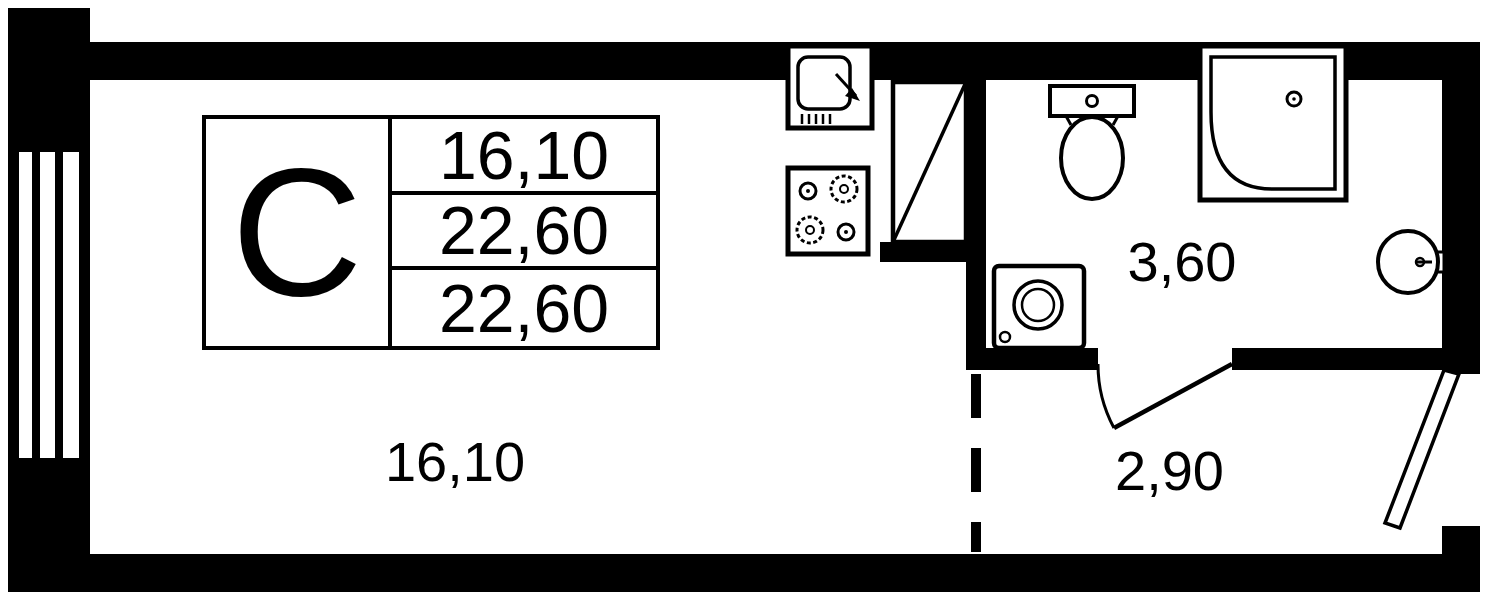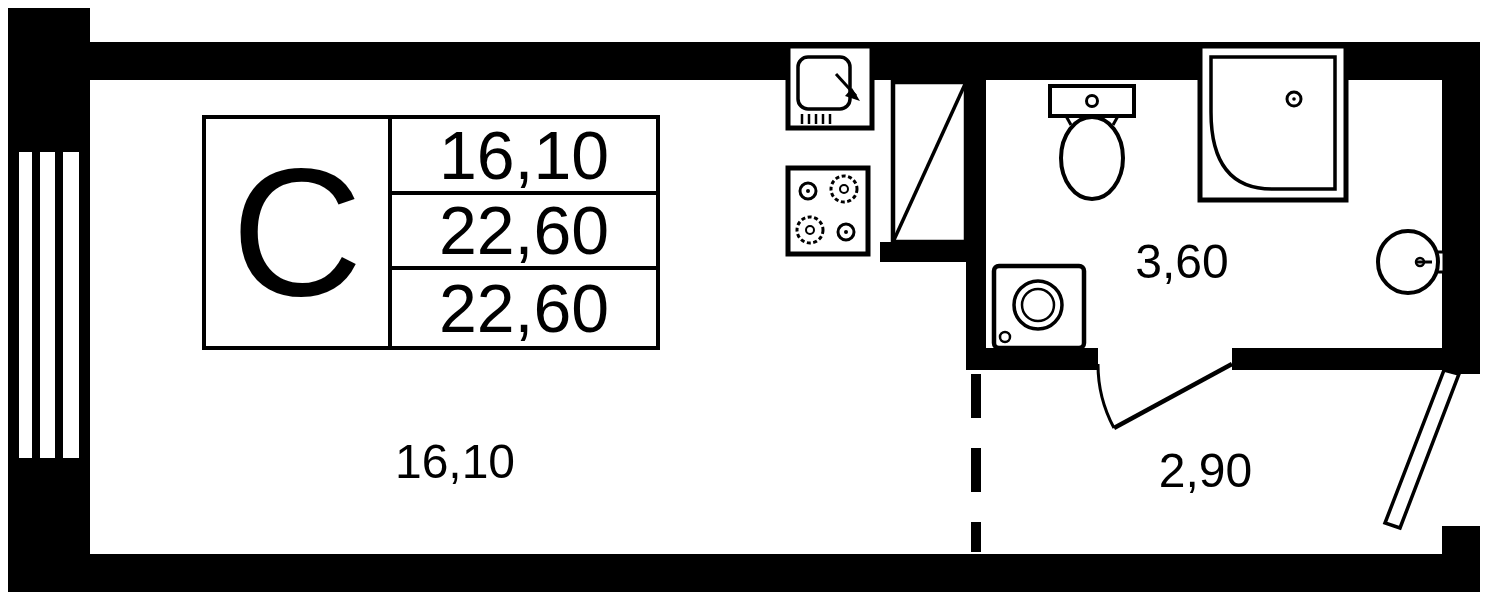--- a/index.html
+++ b/index.html
@@ -36,26 +36,26 @@
     border-bottom: 4px solid #000;
     display: flex; align-items: center; justify-content: center;
     font-size: 68px; line-height: 1;
   }
   .value-cell.last { border-bottom: none; }
 
   
   .room-label {
     position: absolute;
     display: flex; align-items: center; justify-content: center;
-    font-size: 48px; line-height: 1;
+    font-size: 56px; line-height: 1;
     white-space: nowrap;
   }
   #label-living { left: 330px;  top: 418px; width: 250px; height: 88px; }
   #label-bath   { left: 1092px; top: 224px; width: 180px; height: 76px; }
-  #label-hall   { left: 1108px; top: 430px; width: 195px; height: 82px; }
+  #label-hall   { left: 1072px; top: 430px; width: 195px; height: 82px; }
 </style>
 </head>
 <body>
 
 <div class="stage">
 
   <svg width="1488" height="600" viewBox="0 0 1488 600">
 
     <g fill="#000000">
       <rect x="8" y="8" width="82" height="144"></rect>

